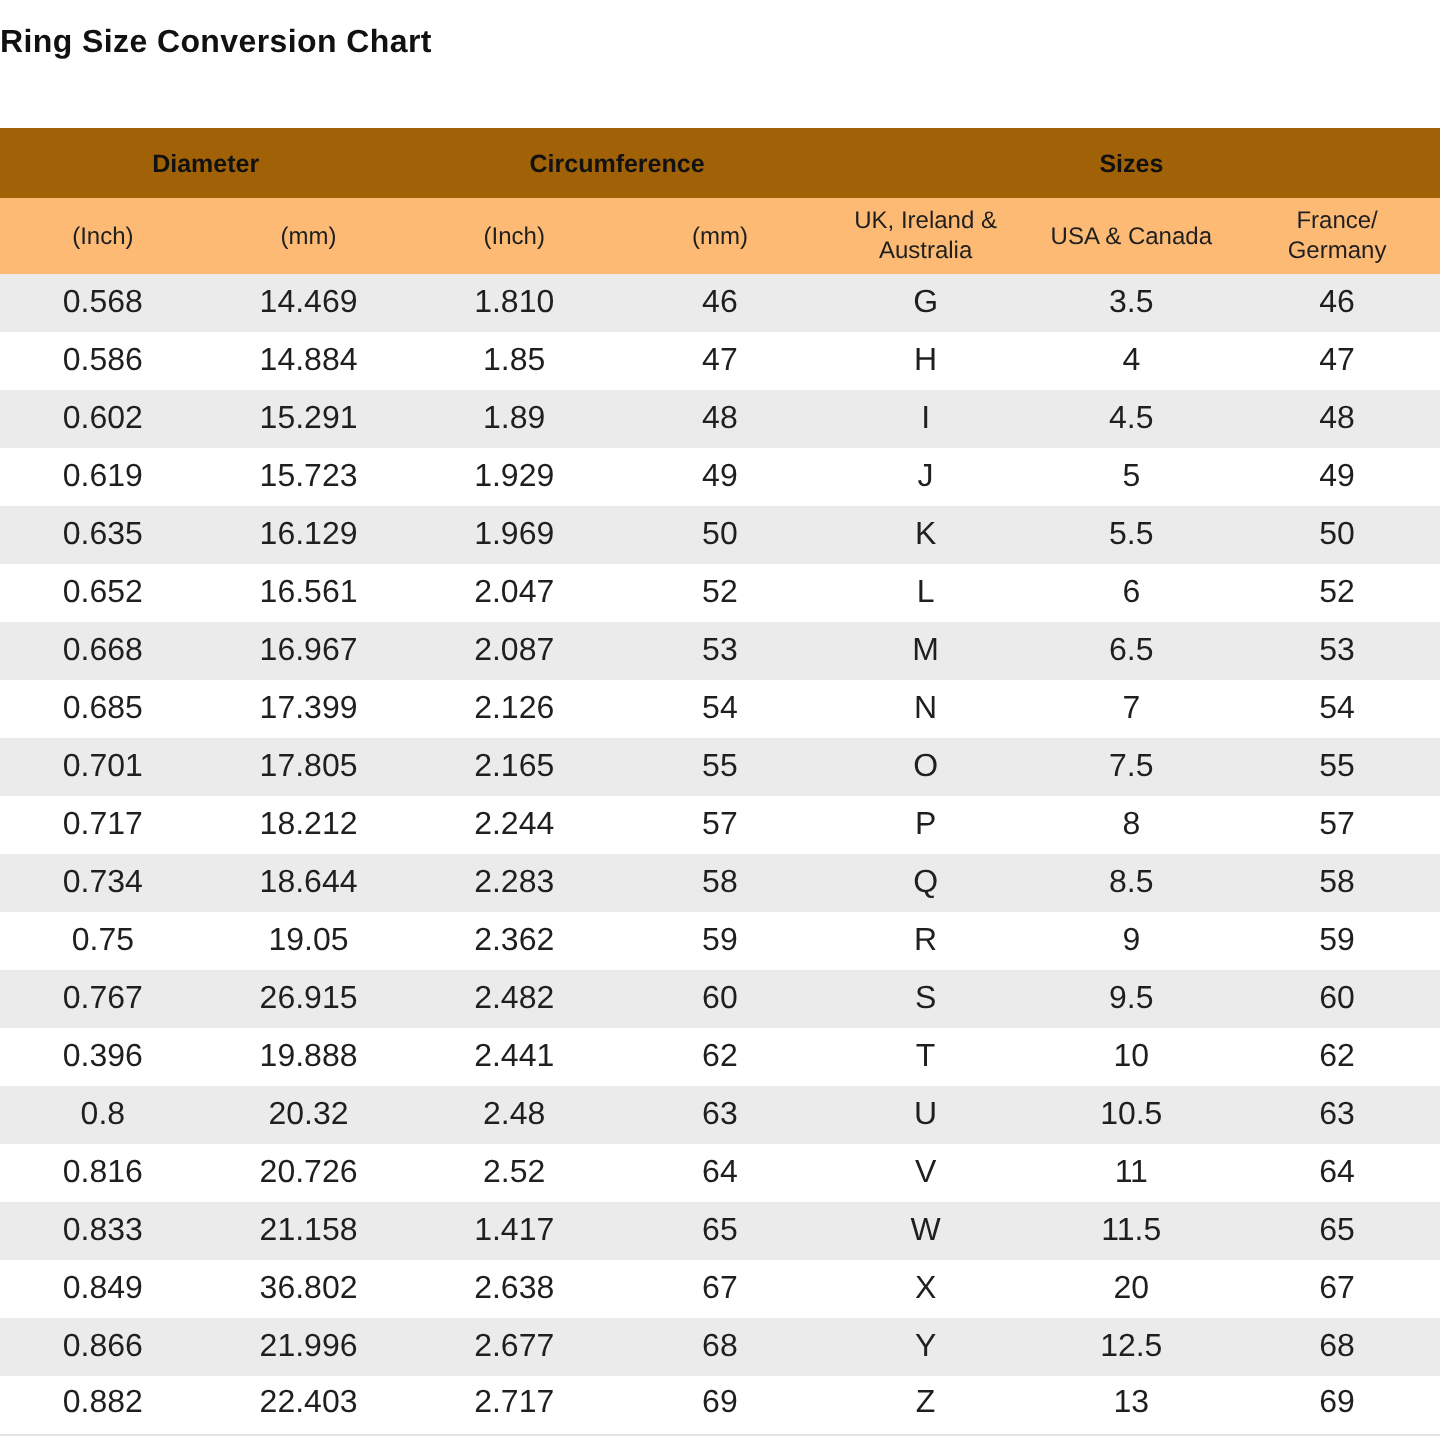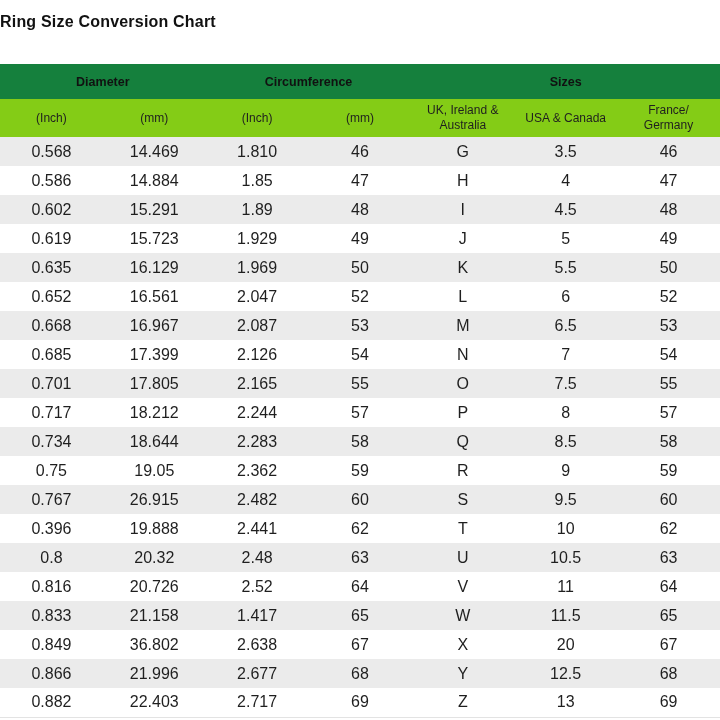--- a/index.html
+++ b/index.html
@@ -29,30 +29,30 @@
     border-bottom: 1px solid #e3e3e3;
   }
   table.ring-table th,
   table.ring-table td {
     text-align: center;
     vertical-align: middle;
     padding: 0 6px;
     overflow: hidden;
   }
   tr.group-header-row {
-    background: #15803d;
+    background: #a16207;
     height: 35px;
   }
   tr.group-header-row th {
     font-size: 12.5px;
     font-weight: bold;
     color: #111111;
   }
   tr.sub-header-row {
-    background: #84cc16;
+    background: #fdba74;
     height: 38px;
   }
   tr.sub-header-row th {
     font-size: 12px;
     font-weight: normal;
     line-height: 1.25;
     color: #1f1f1f;
   }
   tbody tr {
     height: 29px;

